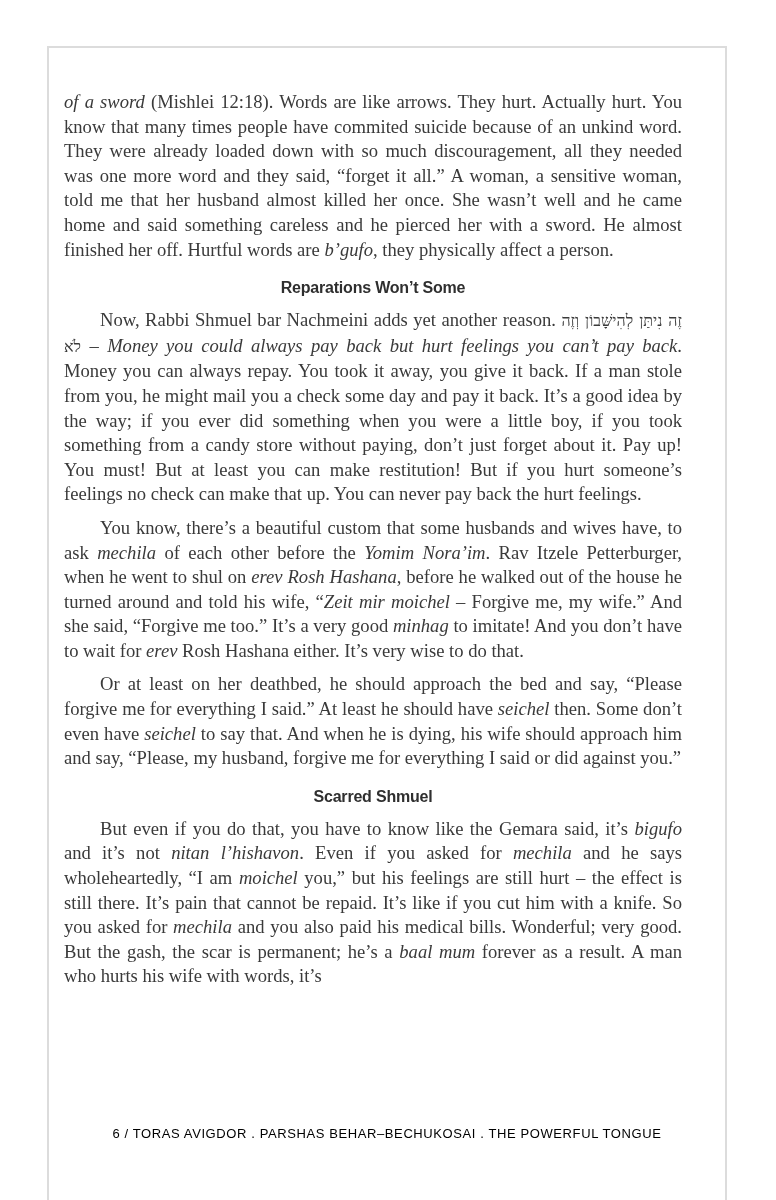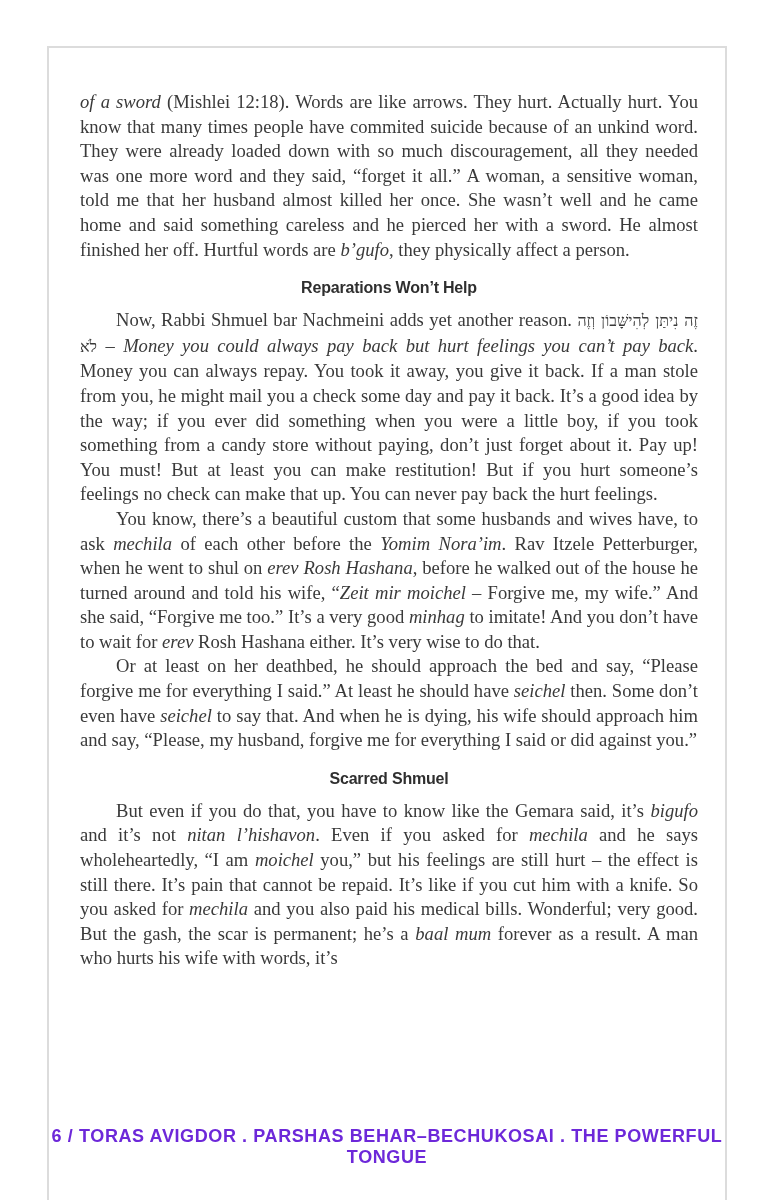--- a/index.html
+++ b/index.html
@@ -19,36 +19,37 @@
       top: 46px;
       width: 680px;
       height: 1200px;
       border: 2px solid #dcdcdc;
       border-bottom: none;
       box-sizing: border-box;
       background: #ffffff;
     }
     .content {
       position: absolute;
-      left: 31px;
+      left: 15px;
       top: 42px;
       width: 618px;
       font-family: "Liberation Serif", "DejaVu Serif", serif;
       font-size: 18.6px;
       line-height: 24.6px;
       color: #3a3a3a;
       text-align: justify;
     }
     .content p {
       margin: 0;
     }
     .content p.indent {
       text-indent: 36px;
     }
     .content p + p {
+      margin-top: 9px;
     }
     .content em {
       font-style: italic;
     }
     .heading {
       font-family: "Liberation Sans", "DejaVu Sans", sans-serif;
       font-weight: bold;
       font-size: 16px;
       color: #2f2f2f;
       text-align: center;
@@ -62,33 +63,33 @@
       unicode-bidi: isolate;
       direction: rtl;
     }
     .footer {
       position: absolute;
       left: 0;
       width: 100%;
       top: 1078px;
       text-align: center;
       font-family: "Liberation Sans", "DejaVu Sans", sans-serif;
-      font-weight: bold;
-      font-size: 18px;
+      font-weight: normal;
+      font-size: 13px;
       letter-spacing: 0.6px;
-      color: #6d28d9;
+      color: #000000;
     }
   </style>
 </head>
 <body>
 
 <div class="page">
   <div class="content" id="content">
       <p class=""><em>of a sword</em><span> (Mishlei 12:18). Words are like arrows. They hurt. Actually hurt. You know that many times people have commited suicide because of an unkind word.  They were already loaded down with so much discouragement, all they needed was one more word and they said, “forget it all.”  A woman, a sensitive woman, told me that her husband almost killed her once. She wasn’t well and he came home and said something careless and he pierced her with a sword. He almost finished her off. Hurtful words are </span><em>b’gufo</em><span>, they physically affect a person.</span></p>
-      <p class="heading">Reparations Won’t Help</p>
+      <p class="heading">Reparations Won’t Some</p>
       <p class="indent"><span>Now, Rabbi Shmuel bar Nachmeini adds yet another reason. </span><span class="hebrew">זֶה נִיתַּן לְהִישָּׁבוֹן וְזֶה לֹא</span><span> – </span><em>Money you could always pay back but hurt feelings you can’t pay back</em><span>. Money you can always repay. You took it away, you give it back. If a man stole from you, he might mail you a check some day and pay it back. It’s a good idea by the way; if you ever did something when you were a little boy, if you took something from a candy store without paying, don’t just forget about it. Pay up! You must! But at least you can make restitution! But if you hurt someone’s feelings no check can make that up. You can never pay back the hurt feelings.</span></p>
       <p class="indent"><span>You know, there’s a beautiful custom that some husbands and wives have, to ask </span><em>mechila</em><span> of each other before the </span><em>Yomim Nora’im</em><span>. Rav Itzele Petterburger, when he went to shul on </span><em>erev Rosh Hashana</em><span>, before he walked out of the house he turned around and told his wife, “</span><em>Zeit mir moichel</em><span> – Forgive me, my wife.” And she said, “Forgive me too.” It’s a very good </span><em>minhag</em><span> to imitate! And you don’t have to wait for </span><em>erev</em><span> Rosh Hashana either. It’s very wise to do that.</span></p>
       <p class="indent"><span>Or at least on her deathbed, he should approach the bed and say, “Please forgive me for everything I said.” At least he should have </span><em>seichel</em><span> then. Some don’t even have </span><em>seichel</em><span> to say that. And when he is dying, his wife should approach him and say, “Please, my husband, forgive me for everything I said or did against you.”</span></p>
       <p class="heading">Scarred Shmuel</p>
       <p class="indent"><span>But even if you do that, you have to know like the Gemara said, it’s </span><em>bigufo</em><span> and it’s not </span><em>nitan l’hishavon</em><span>. Even if you asked for </span><em>mechila</em><span> and he says wholeheartedly, “I am </span><em>moichel</em><span> you,” but his feelings are still hurt – the effect is still there. It’s pain that cannot be repaid. It’s like if you cut him with a knife. So you asked for </span><em>mechila</em><span> and you also paid his medical bills. Wonderful; very good. But the gash, the scar is permanent; he’s a </span><em>baal mum</em><span> forever as a result. A man who hurts his wife with words, it’s</span></p>
     </div>
   <div class="footer">6 / TORAS AVIGDOR . PARSHAS BEHAR–BECHUKOSAI . THE POWERFUL TONGUE</div>
 </div>
 
 </body></html>

